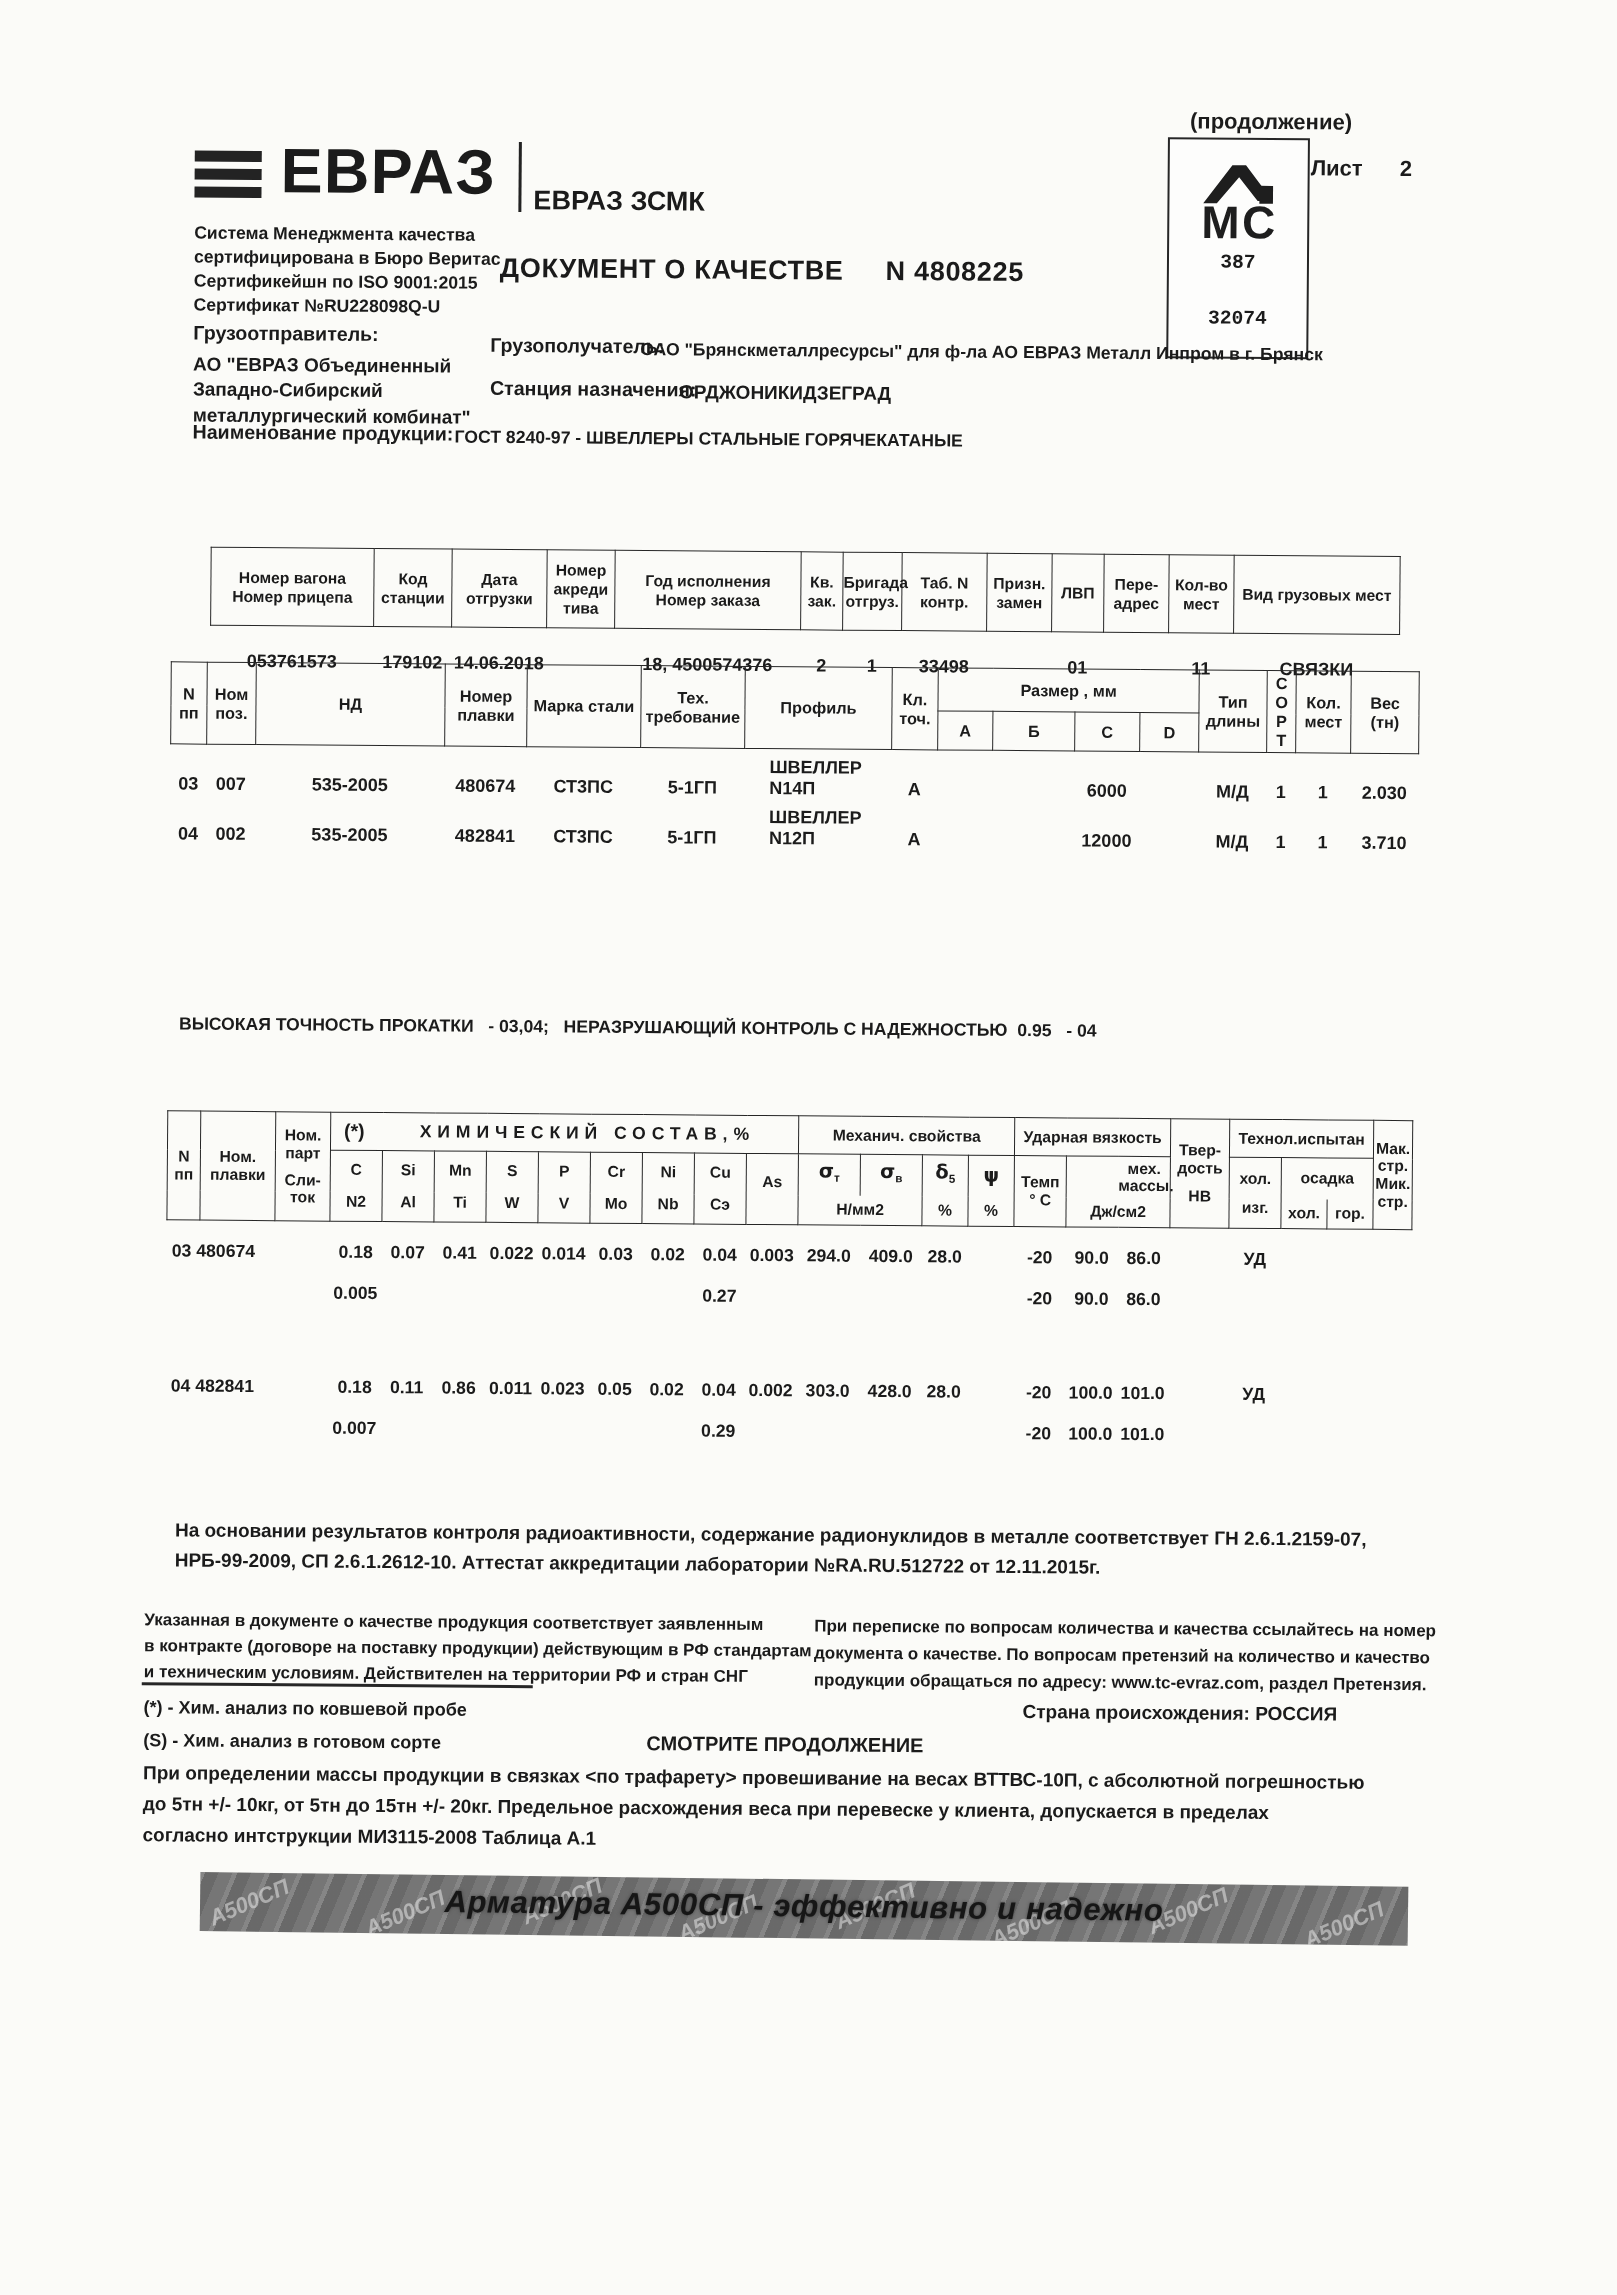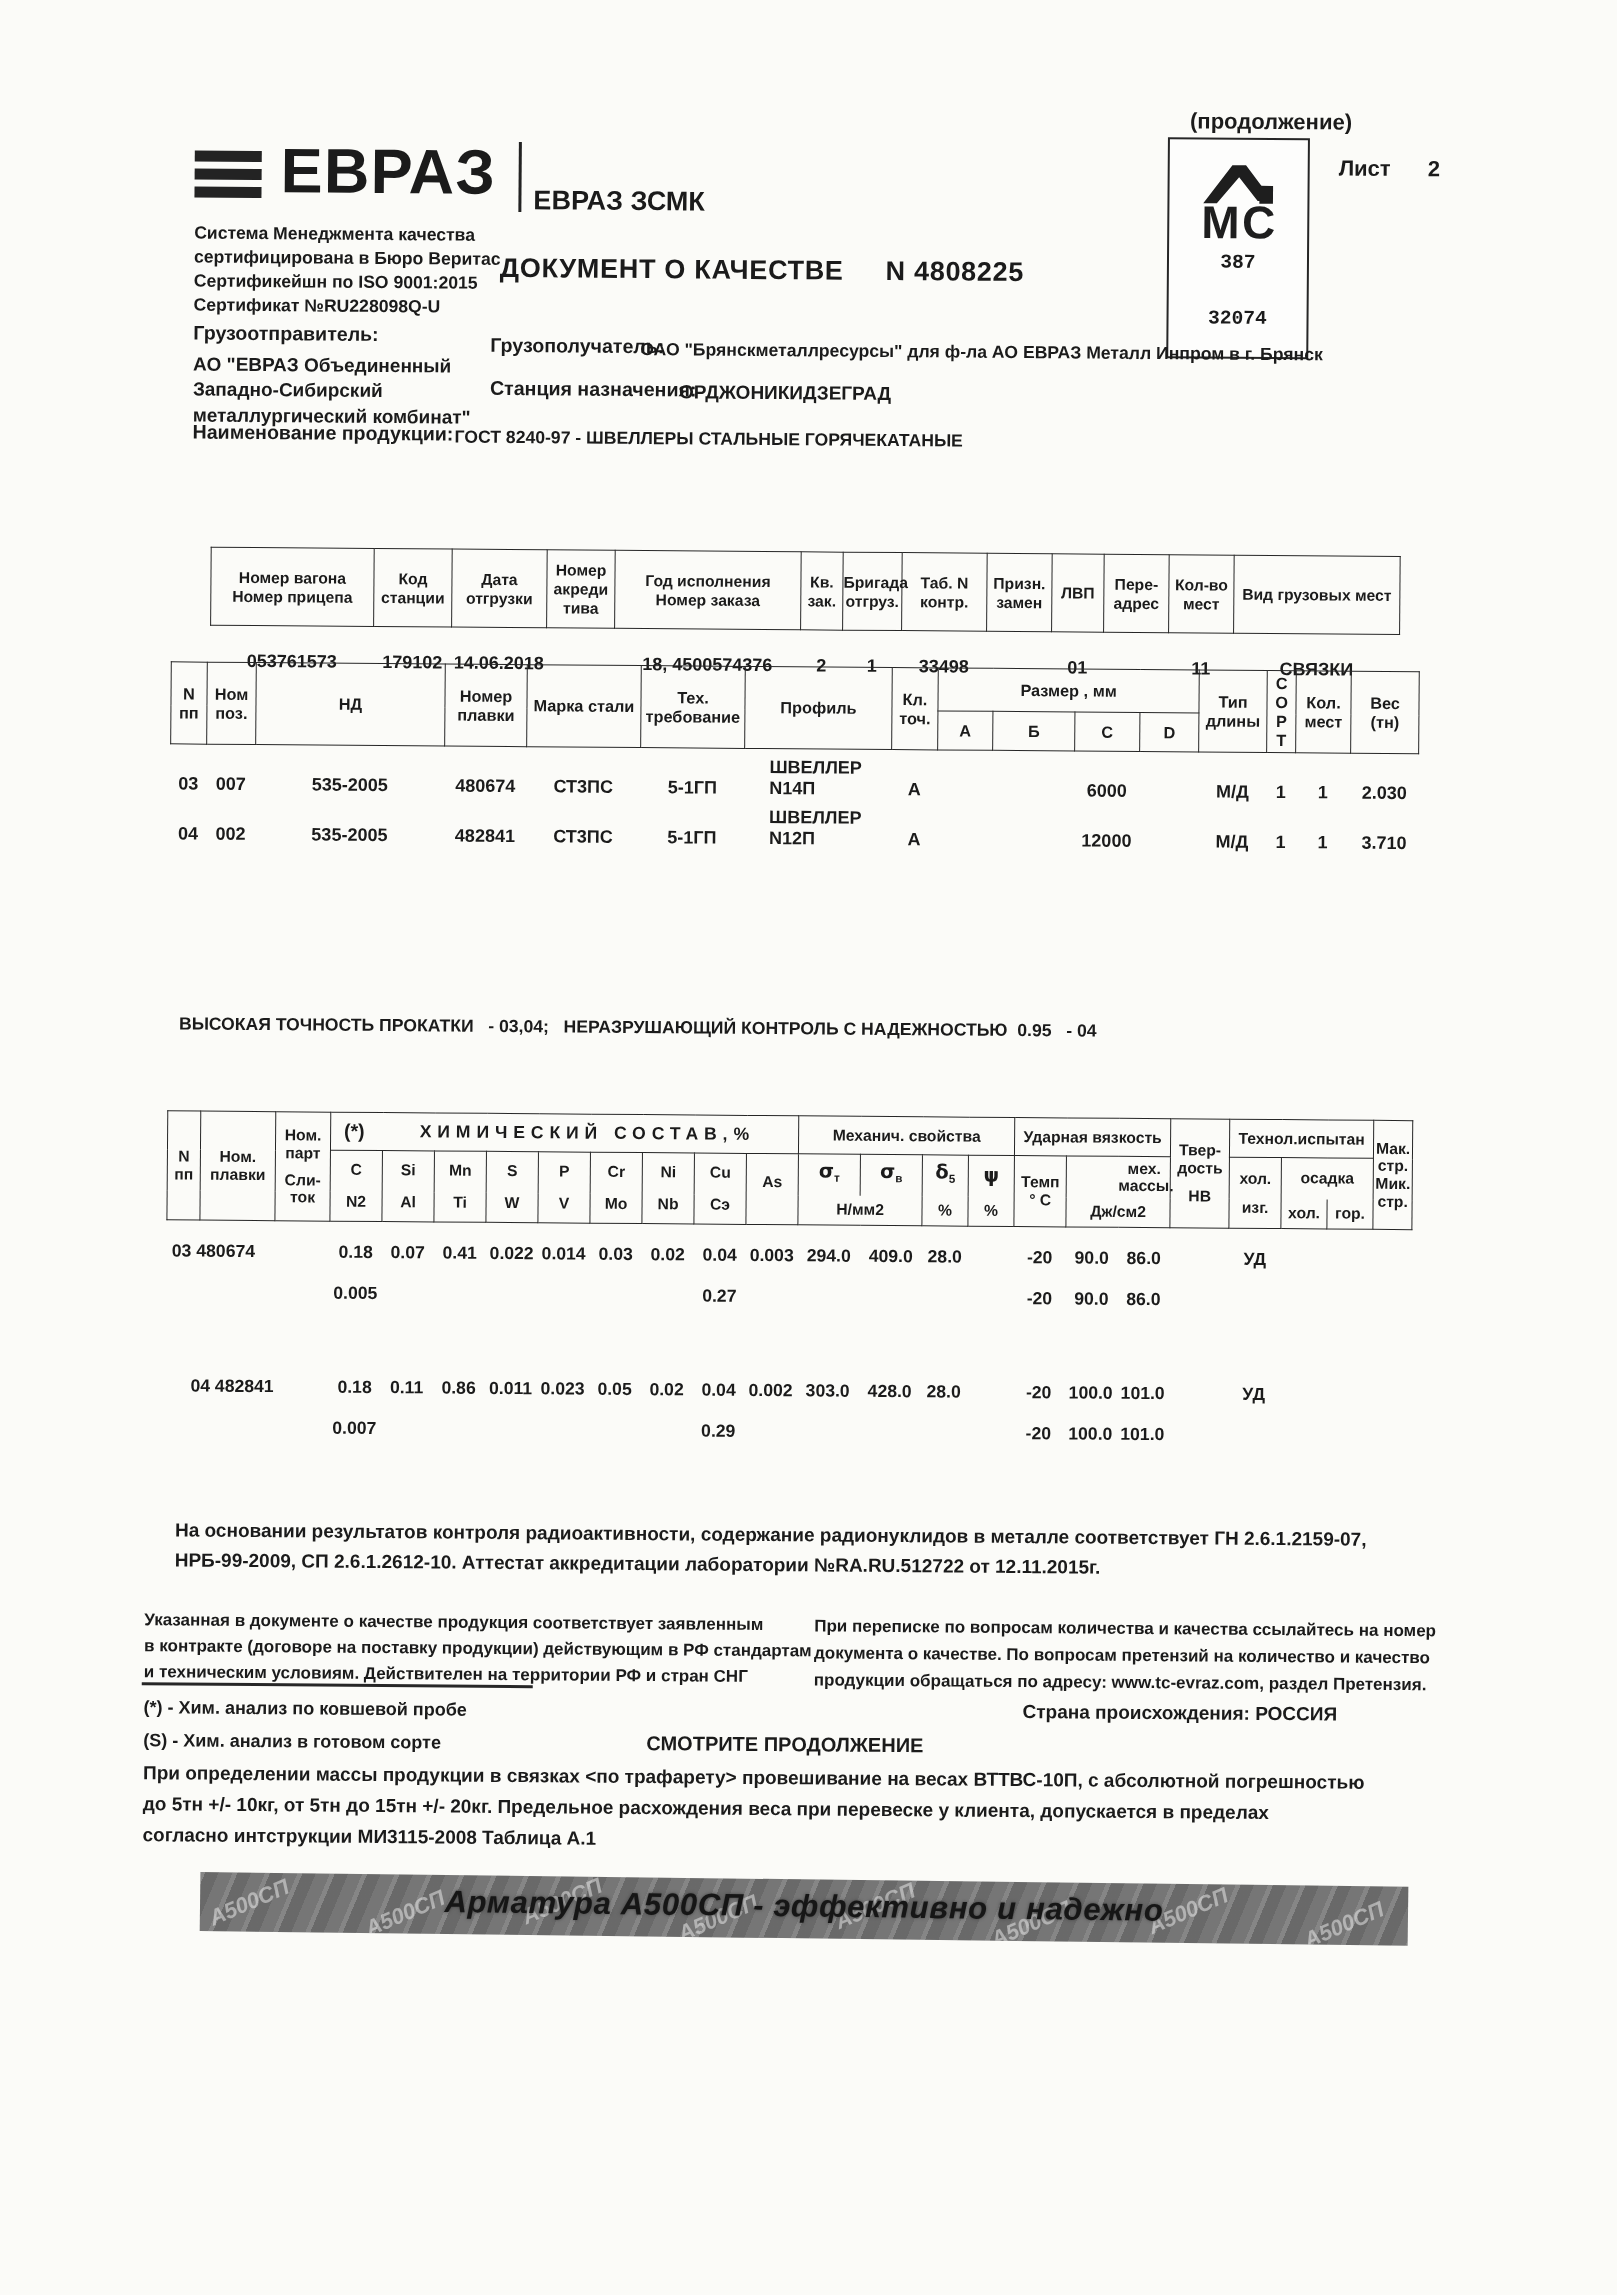--- a/index.html
+++ b/index.html
@@ -54,21 +54,21 @@
   .wm{position:absolute;font-size:22px;font-style:italic;font-weight:700;
       color:rgba(240,240,240,0.5);transform:rotate(-24deg);white-space:nowrap;}
 </style>
 </head>
 <body>
 
 <div class="page">
 <div class="skew">
 
   <div class="abs" style="left:1191px;top:99px;font-size:22px;">(продолжение)</div>
-  <div class="abs" style="left:1312px;top:145px;font-size:22px;display:flex;gap:37px;margin-left:28px;">
+  <div class="abs" style="left:1312px;top:145px;font-size:22px;display:flex;gap:37px;">
     <span>Лист</span>
     <span>2</span>
   </div>
 
   <div class="abs stamp" style="left:1169px;top:128px;">
     <svg width="85" height="85" viewBox="0 0 100 100" style="margin-top:17px;">
       <path d="M8 55 L42 10 L58 10 L90 52 L72 52 L50 24 L24 55 Z" fill="#1e1e1e"></path>
       <rect x="74" y="34" width="16" height="21" fill="#1e1e1e"></rect>
       <text x="6" y="96" font-size="54" font-weight="900" font-family="Liberation Sans, sans-serif" fill="#1e1e1e">М</text>
       <text x="54" y="96" font-size="54" font-weight="900" font-family="Liberation Sans, sans-serif" fill="#1e1e1e">С</text>
@@ -509,21 +509,21 @@
             <td class="v"></td>
             <td class="v"></td>
             <td class="v"></td>
             <td class="v"></td>
     </tr>
     <tr>
             <td class="v" colspan="24" style="height:46px;"></td>
           </tr>
 
     <tr>
-      <td class="v" colspan="2" style="text-align:right;padding-left:5.2px;">04 482841</td>
+      <td class="v" colspan="2" style="text-align:left;padding-left:5.2px;">04 482841</td>
       <td class="v"></td>
       <td class="v">0.18</td>
       <td class="v">0.11</td>
       <td class="v">0.86</td>
       <td class="v">0.011</td>
       <td class="v">0.023</td>
       <td class="v">0.05</td>
       <td class="v">0.02</td>
       <td class="v">0.04</td>
       <td class="v">0.002</td>

